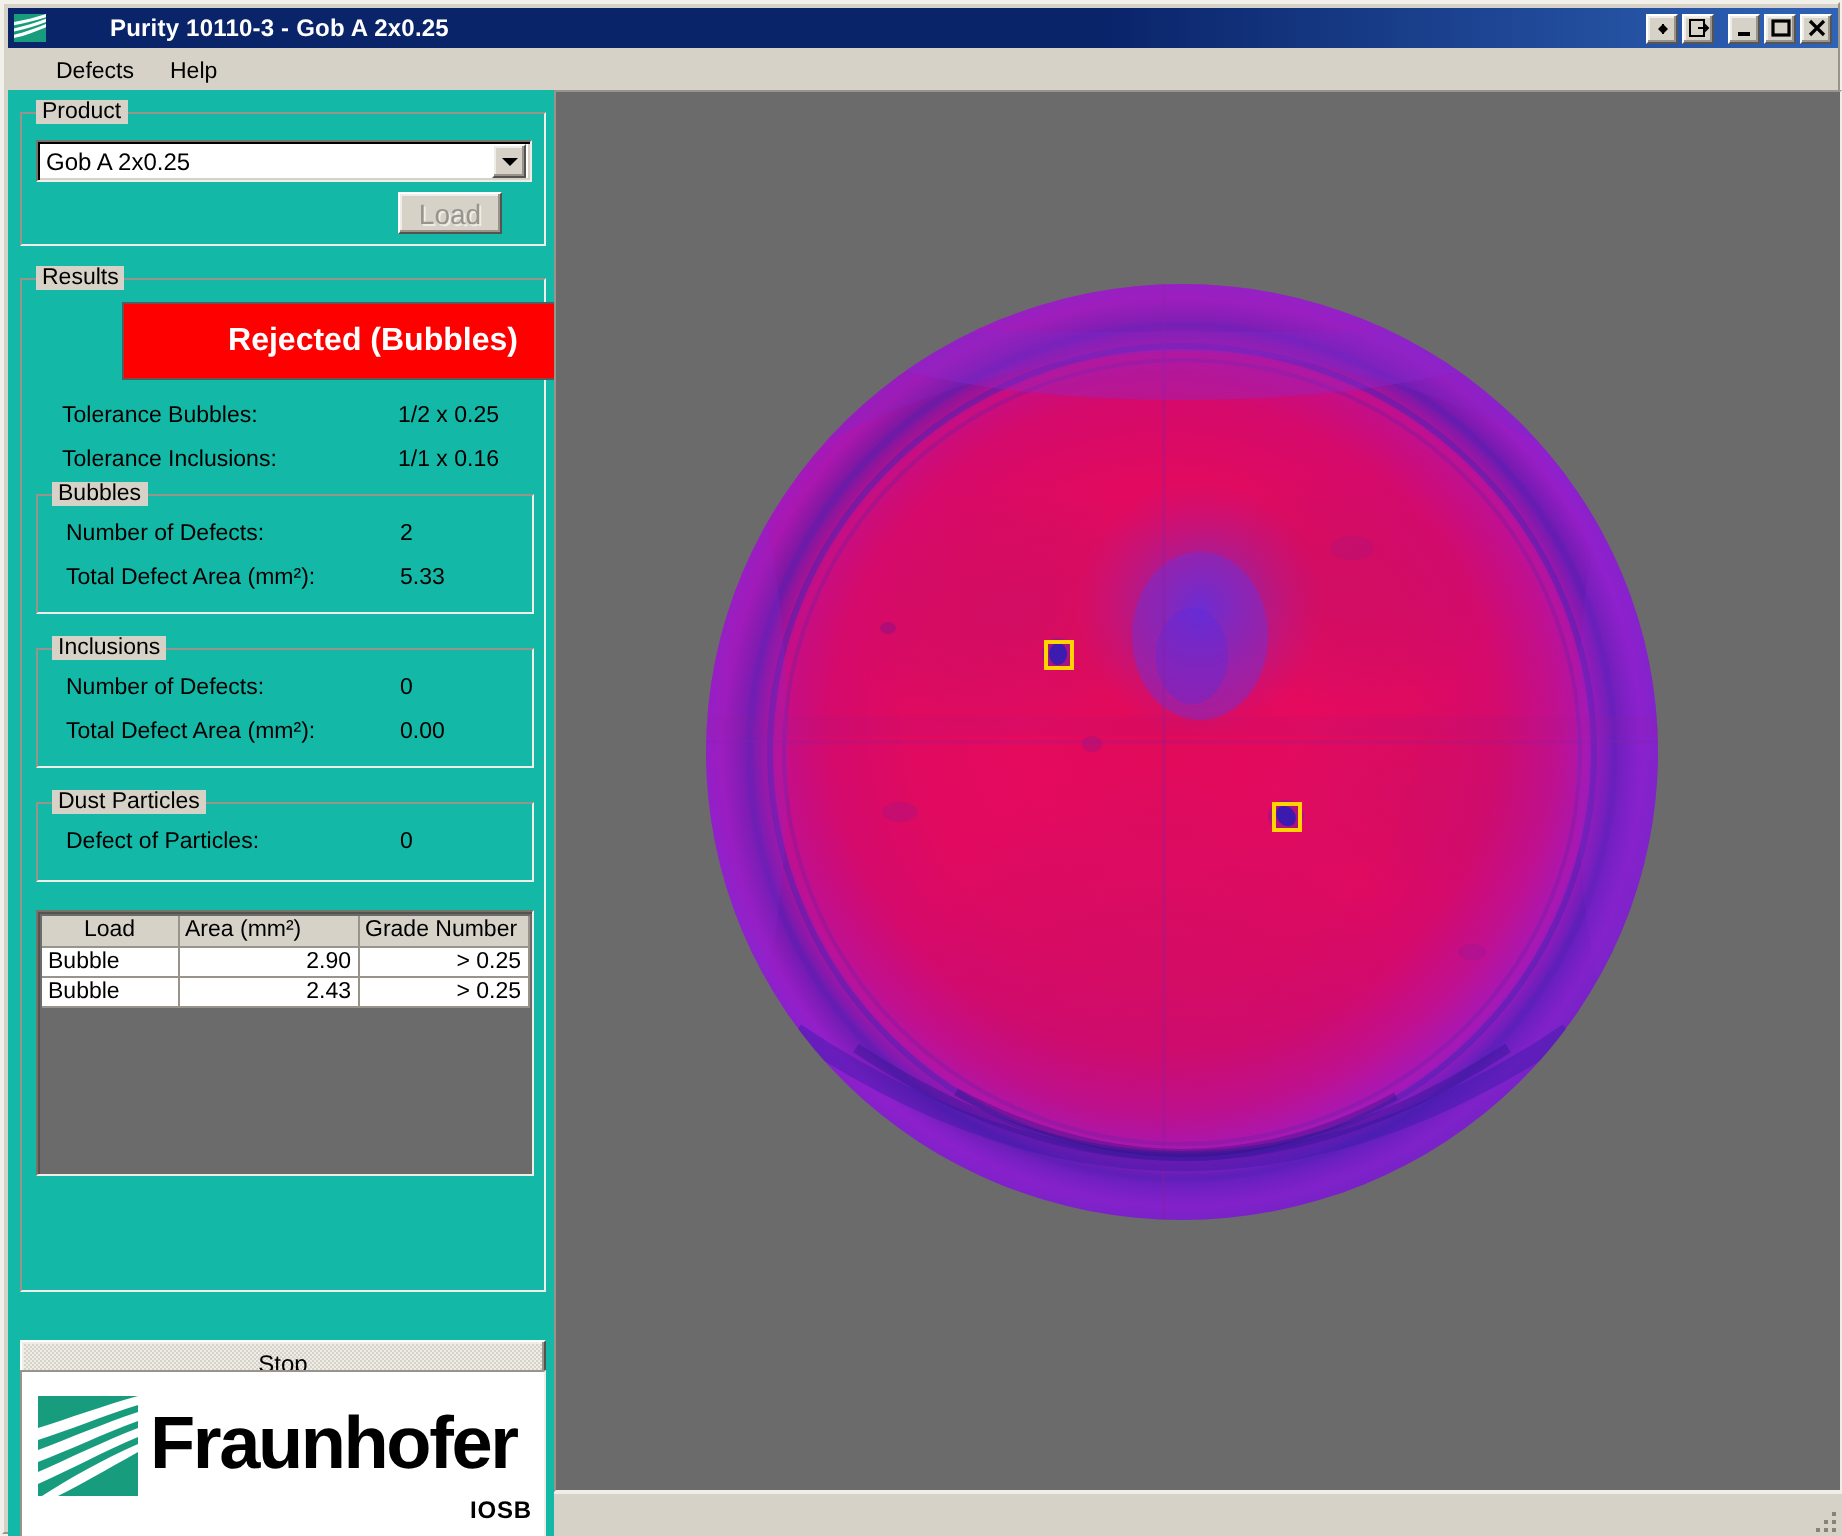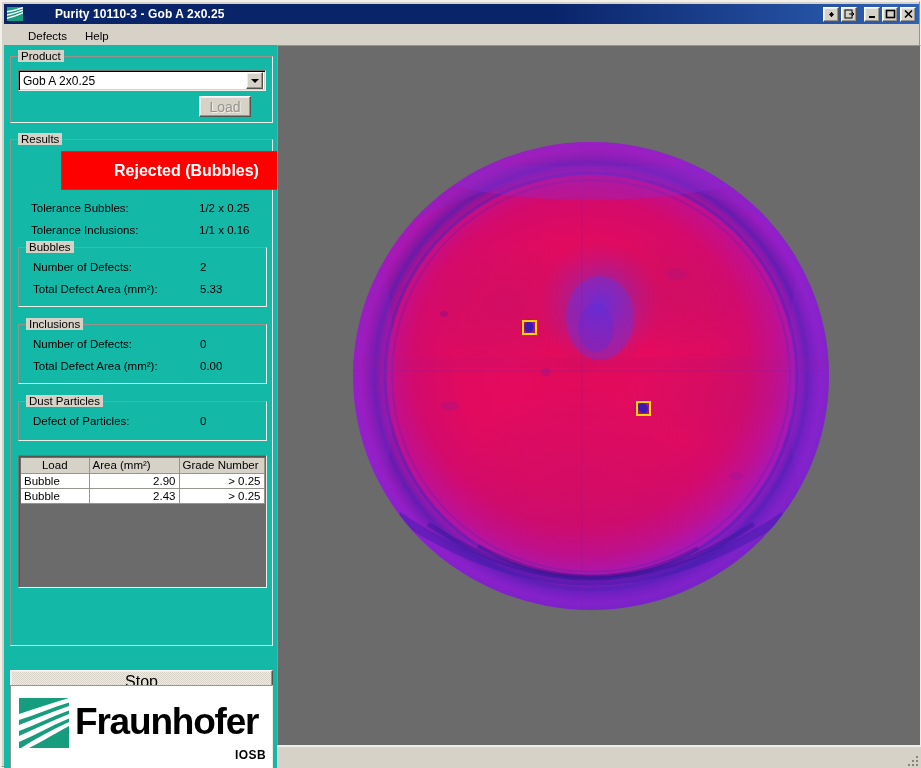--- a/index.html
+++ b/index.html
@@ -233,21 +233,21 @@
     width: 263px; height: 23px;
     border: 1px solid; border-color: #fff #55534d #55534d #fff;
     box-shadow: inset -1px -1px 0 #98948c, inset 1px 1px 0 #efede8;
     background-color: #d6d2c8;
     background-image:
       linear-gradient(45deg, #efede8 25%, transparent 25%, transparent 75%, #efede8 75%),
       linear-gradient(45deg, #efede8 25%, transparent 25%, transparent 75%, #efede8 75%);
     background-size: 2px 2px;
     background-position: 0 0, 1px 1px;
     display: flex; align-items: center; justify-content: center;
-    font-size: 16px; box-sizing: border-box; cursor: default;
+    font-size: 12px; box-sizing: border-box; cursor: default;
   }
 
   
   #logobox {
     position: absolute; left: 6px; top: 640px;
     width: 263px; height: 99px;
     background: #fff;
     border: 1px solid #98948c;
     border-right-color: #efede8; border-bottom-color: #efede8;
     box-sizing: border-box;

